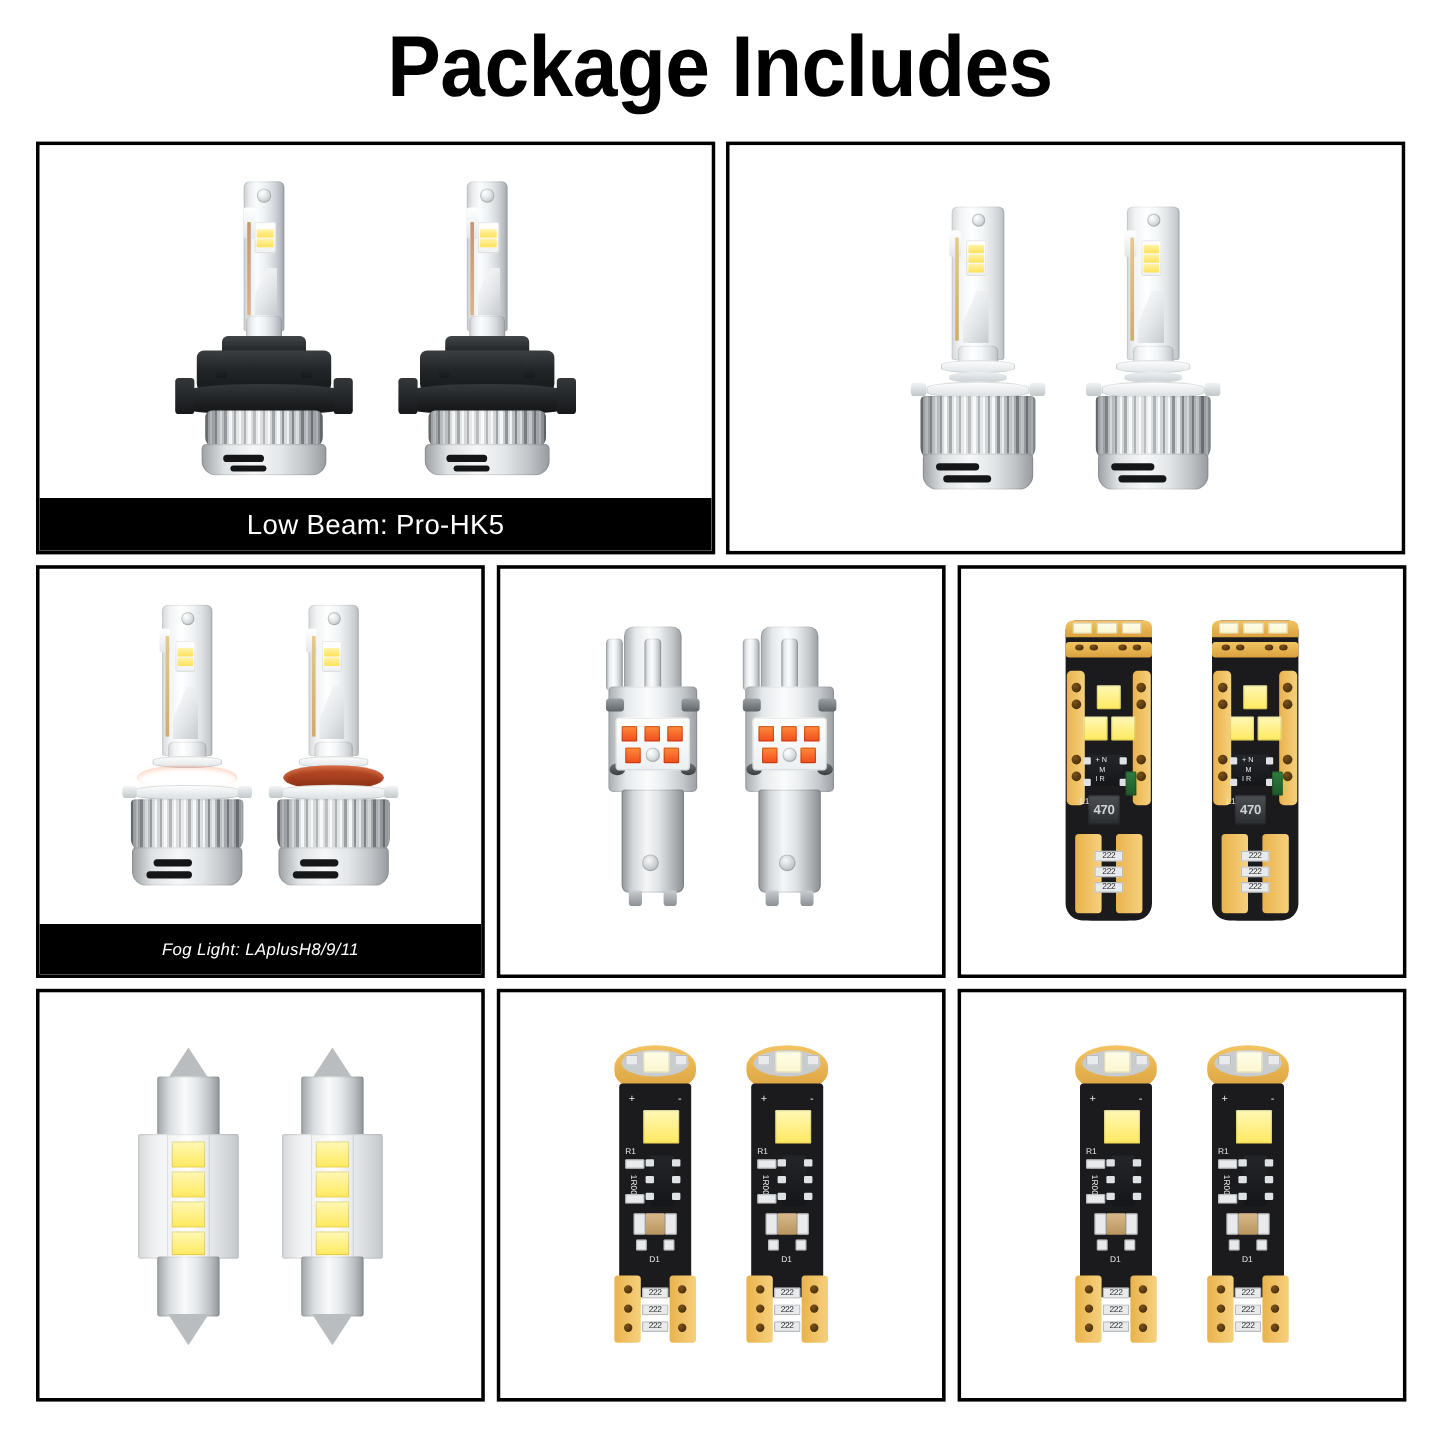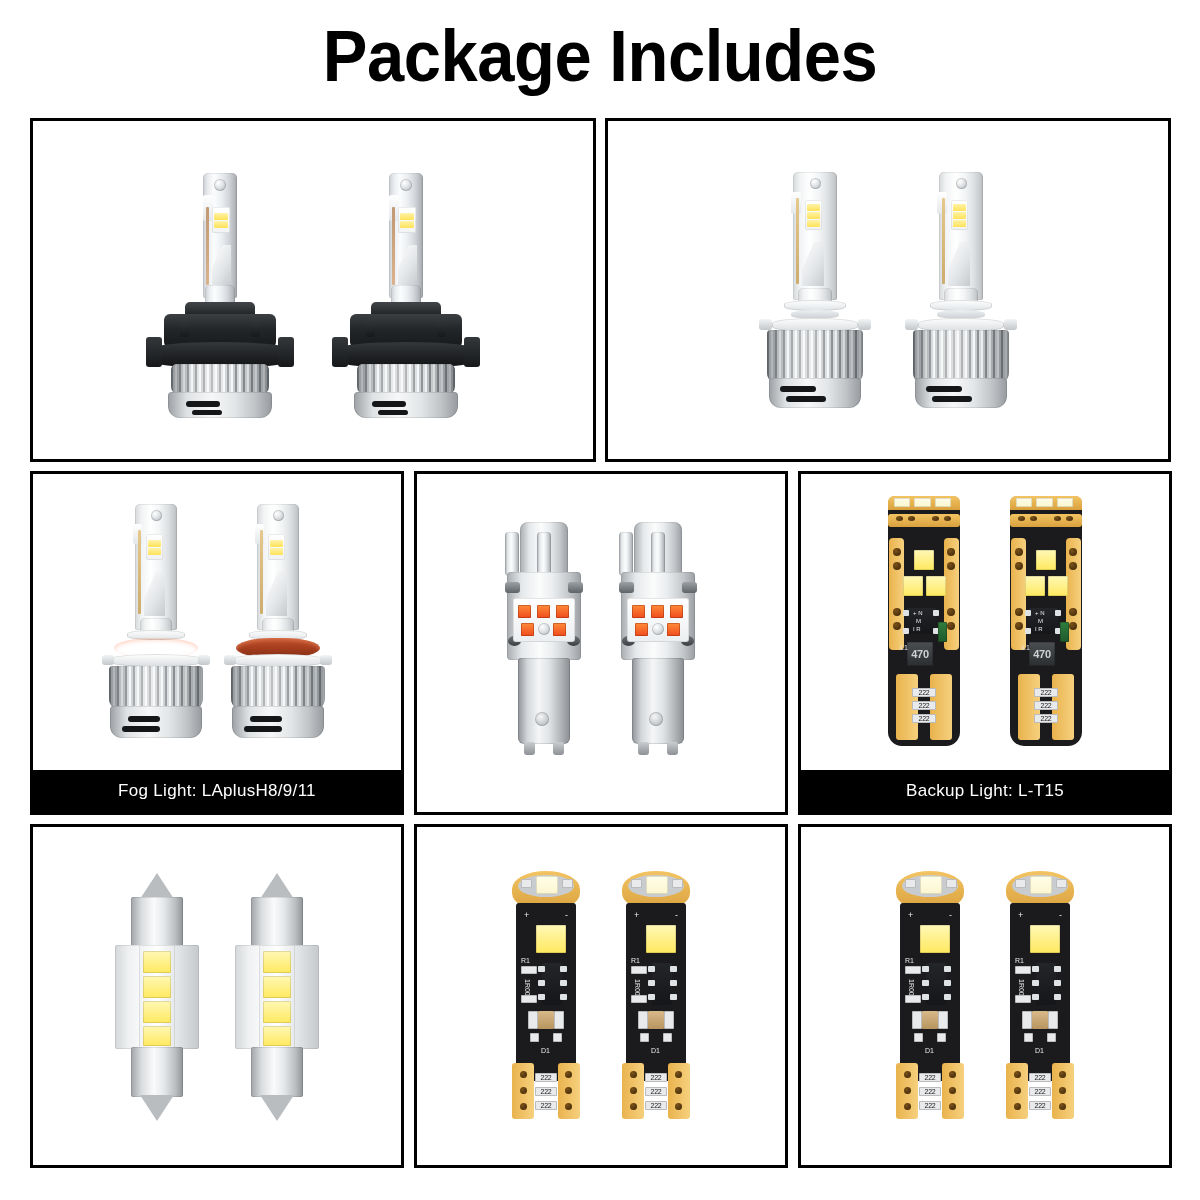--- a/index.html
+++ b/index.html
@@ -81,21 +81,21 @@
     color: #ffffff;
     display: flex;
     align-items: center;
     justify-content: center;
     font-family: "Liberation Sans", sans-serif;
     font-size: 23px;
     font-weight: 400;
     letter-spacing: 0.3px;
     white-space: pre;
   }
-  .row-2 .caption, .row-3 .caption { height: 42px; font-size: 17px; }
+  .row-2 .caption, .row-3 .caption { height: 42px; font-size: 14px; font-style: italic; }
 
   
   .bulb { position: relative; }
 
   .blade {
     position: absolute;
     left: 50%;
     transform: translateX(-50%);
     border-radius: 5px 5px 2px 2px;
     background: linear-gradient(90deg,
@@ -423,20 +423,21 @@
             <div class="hk-clip" style="top:160px;left:40px;width:9px;height:18px;"></div>
             <div class="hk-clip" style="top:160px;right:40px;width:9px;height:18px;"></div>
 
             <div class="sink" style="top:205px;width:98px;height:32px;"></div>
             <div class="sink-bottom" style="top:233px;width:104px;height:26px;"></div>
             <div class="vent" style="top:242px;left:46px;width:34px;height:6px;"></div>
             <div class="vent" style="top:251px;left:52px;width:30px;height:5px;"></div>
           </div>
 
         </div>
+        <div class="caption">Low Beam: Pro-HK5</div>
       </div>
 
       <div class="cell">
         <div class="stage" style="gap:28px;">
 
           <div class="bulb" style="width:118px;height:250px;">
             <div class="blade white" style="top:8px;width:44px;height:128px;"></div>
             <div class="blade-screw" style="top:14px;left:54px;width:11px;height:11px;"></div>
             <div class="blade-notch" style="top:28px;left:35px;width:10px;height:22px;"></div>
             <div class="blade-edge gold" style="top:34px;left:40px;width:3px;height:86px;"></div>
@@ -691,21 +692,20 @@
             <div class="smd dark" style="top:150px;left:33px;width:26px;height:24px;font-size:11px;">470</div>
             <div class="silk" style="top:152px;left:26px;font-size:7px;">L1</div>
             <div class="gold gold-l" style="top:182px;left:22px;width:22px;height:66px;border-radius:3px;"></div>
             <div class="gold gold-l" style="top:182px;right:22px;width:22px;height:66px;border-radius:3px;"></div>
             <div class="smd" style="top:196px;left:38px;width:24px;height:9px;font-size:7px;">222</div>
             <div class="smd" style="top:209px;left:38px;width:24px;height:9px;font-size:7px;">222</div>
             <div class="smd" style="top:222px;left:38px;width:24px;height:9px;font-size:7px;">222</div>
           </div>
 
         </div>
-        <div class="caption">Backup Light: L-T15</div>
       </div>
 
     </div>
 
     <div class="row row-3">
 
       <div class="cell">
         <div class="stage" style="gap:24px;">
 
           <div class="bulb" style="width:96px;height:256px;">

